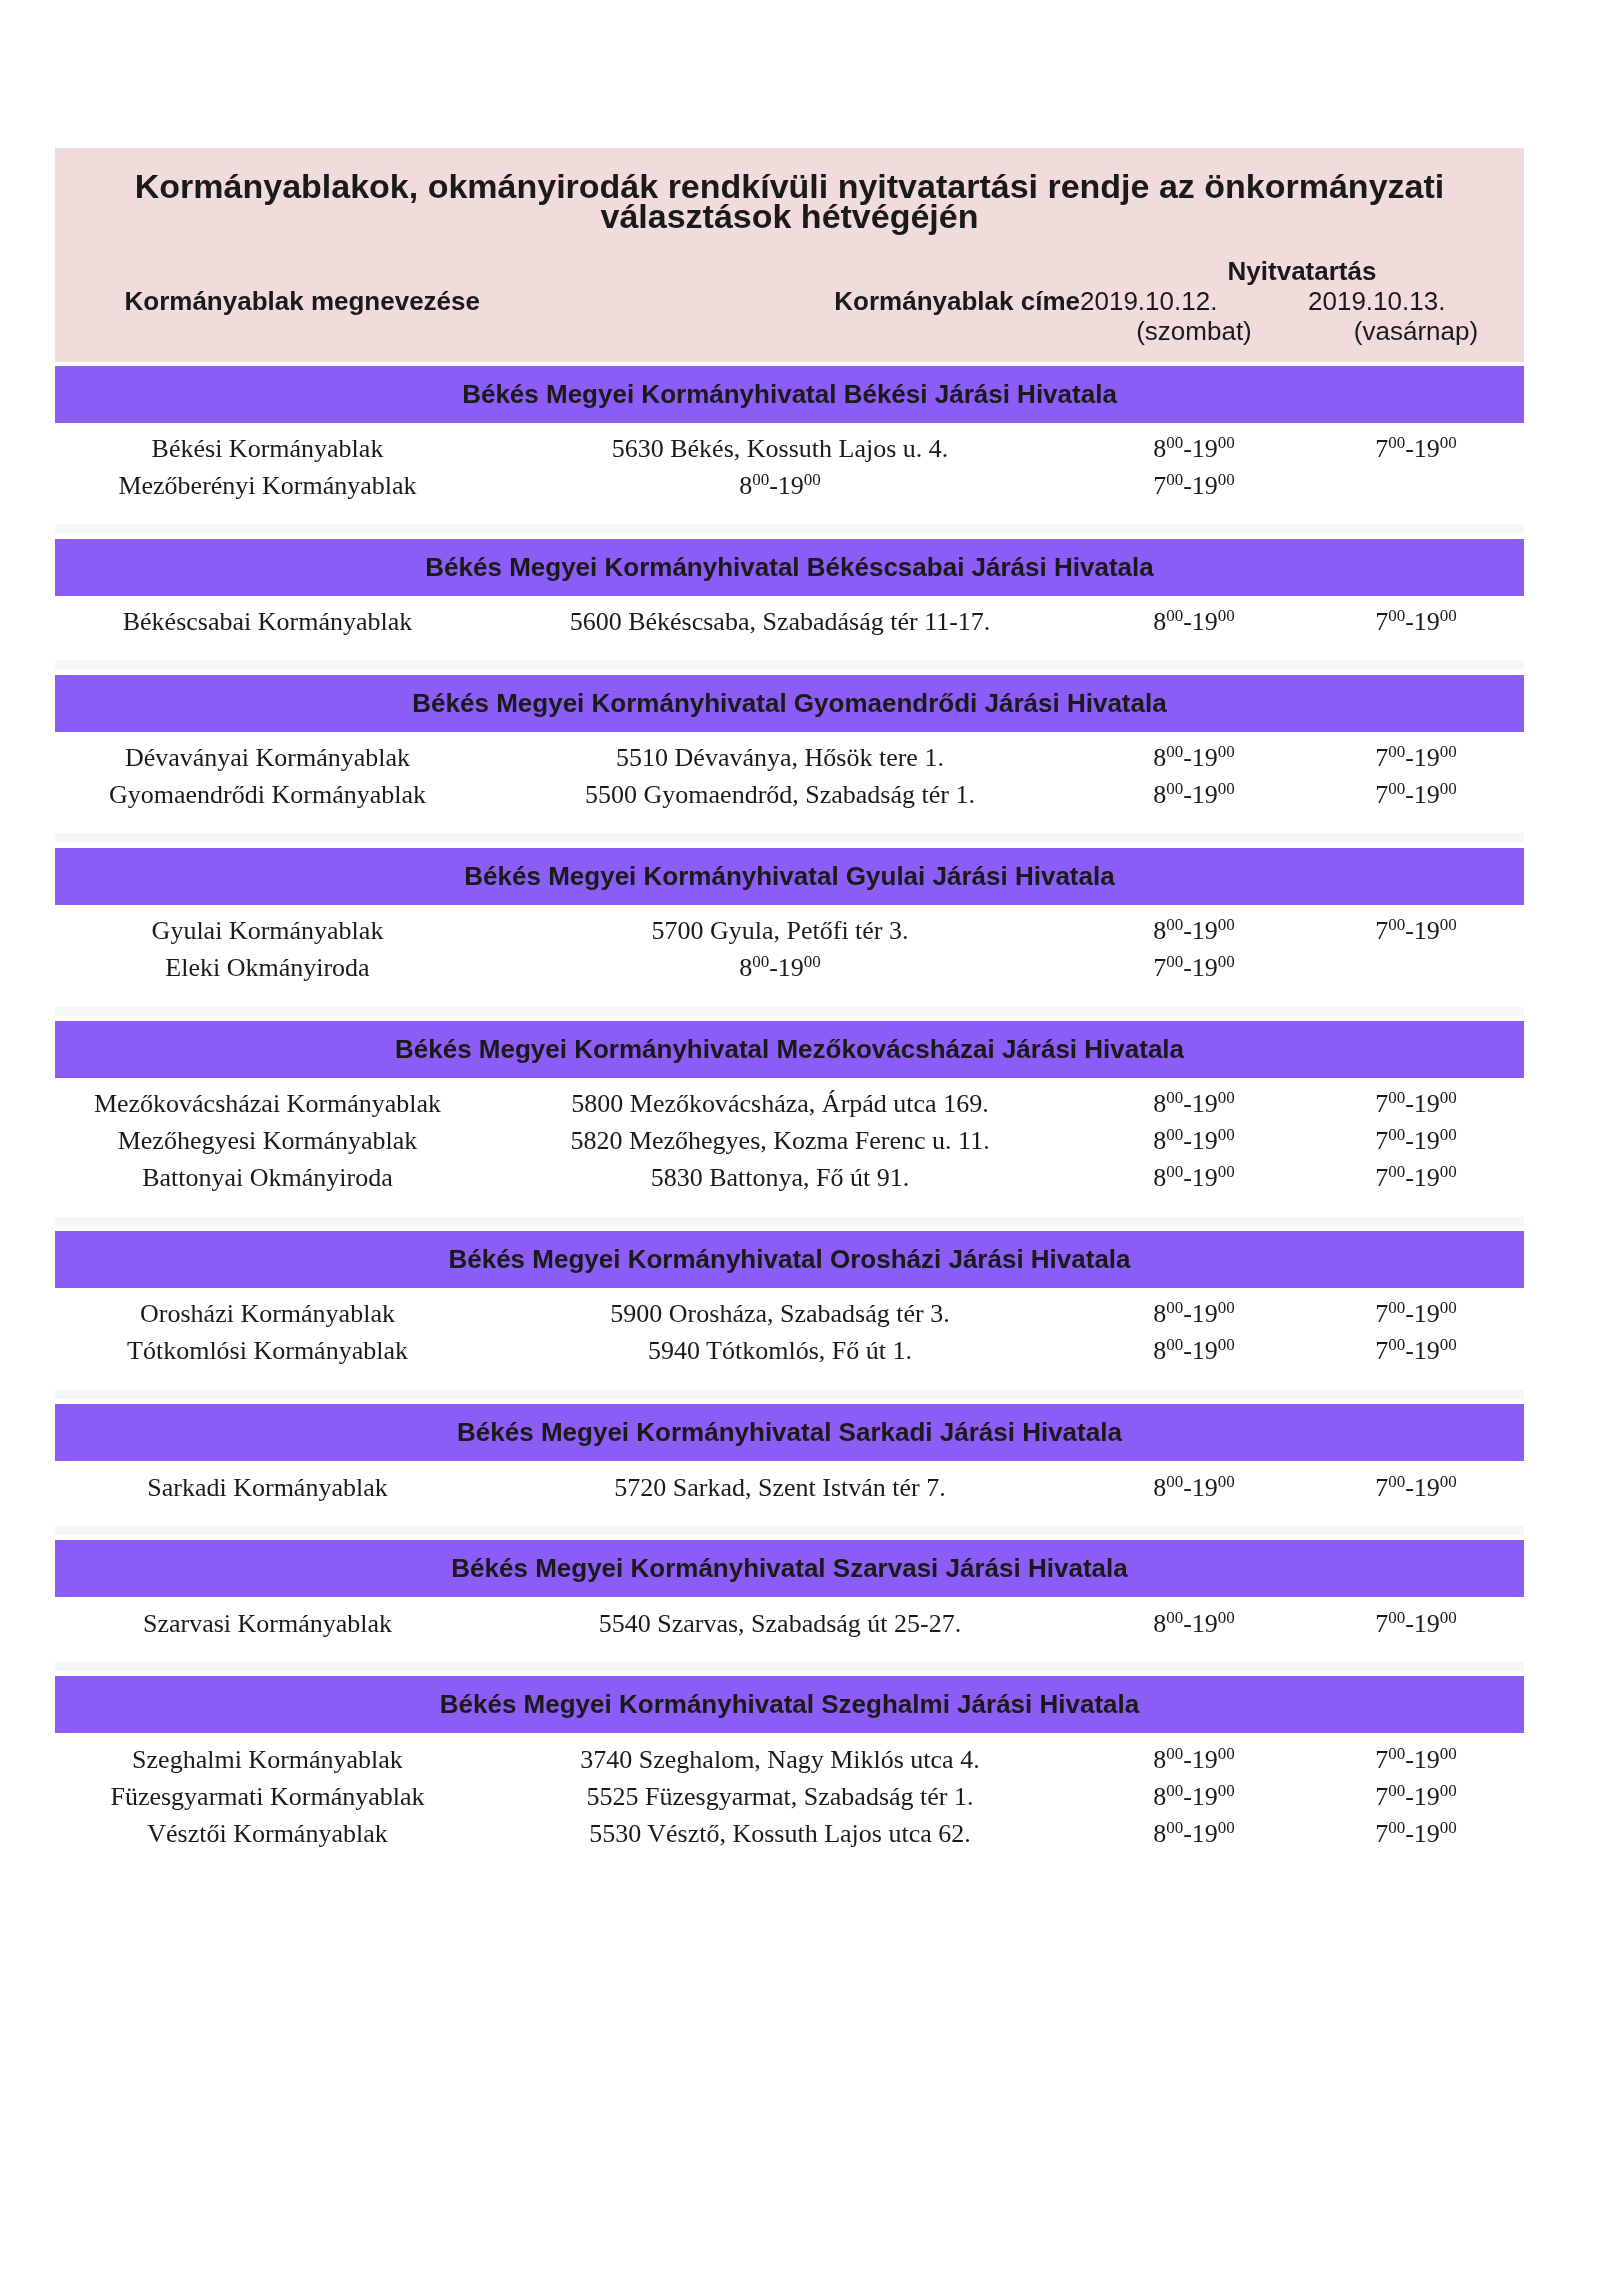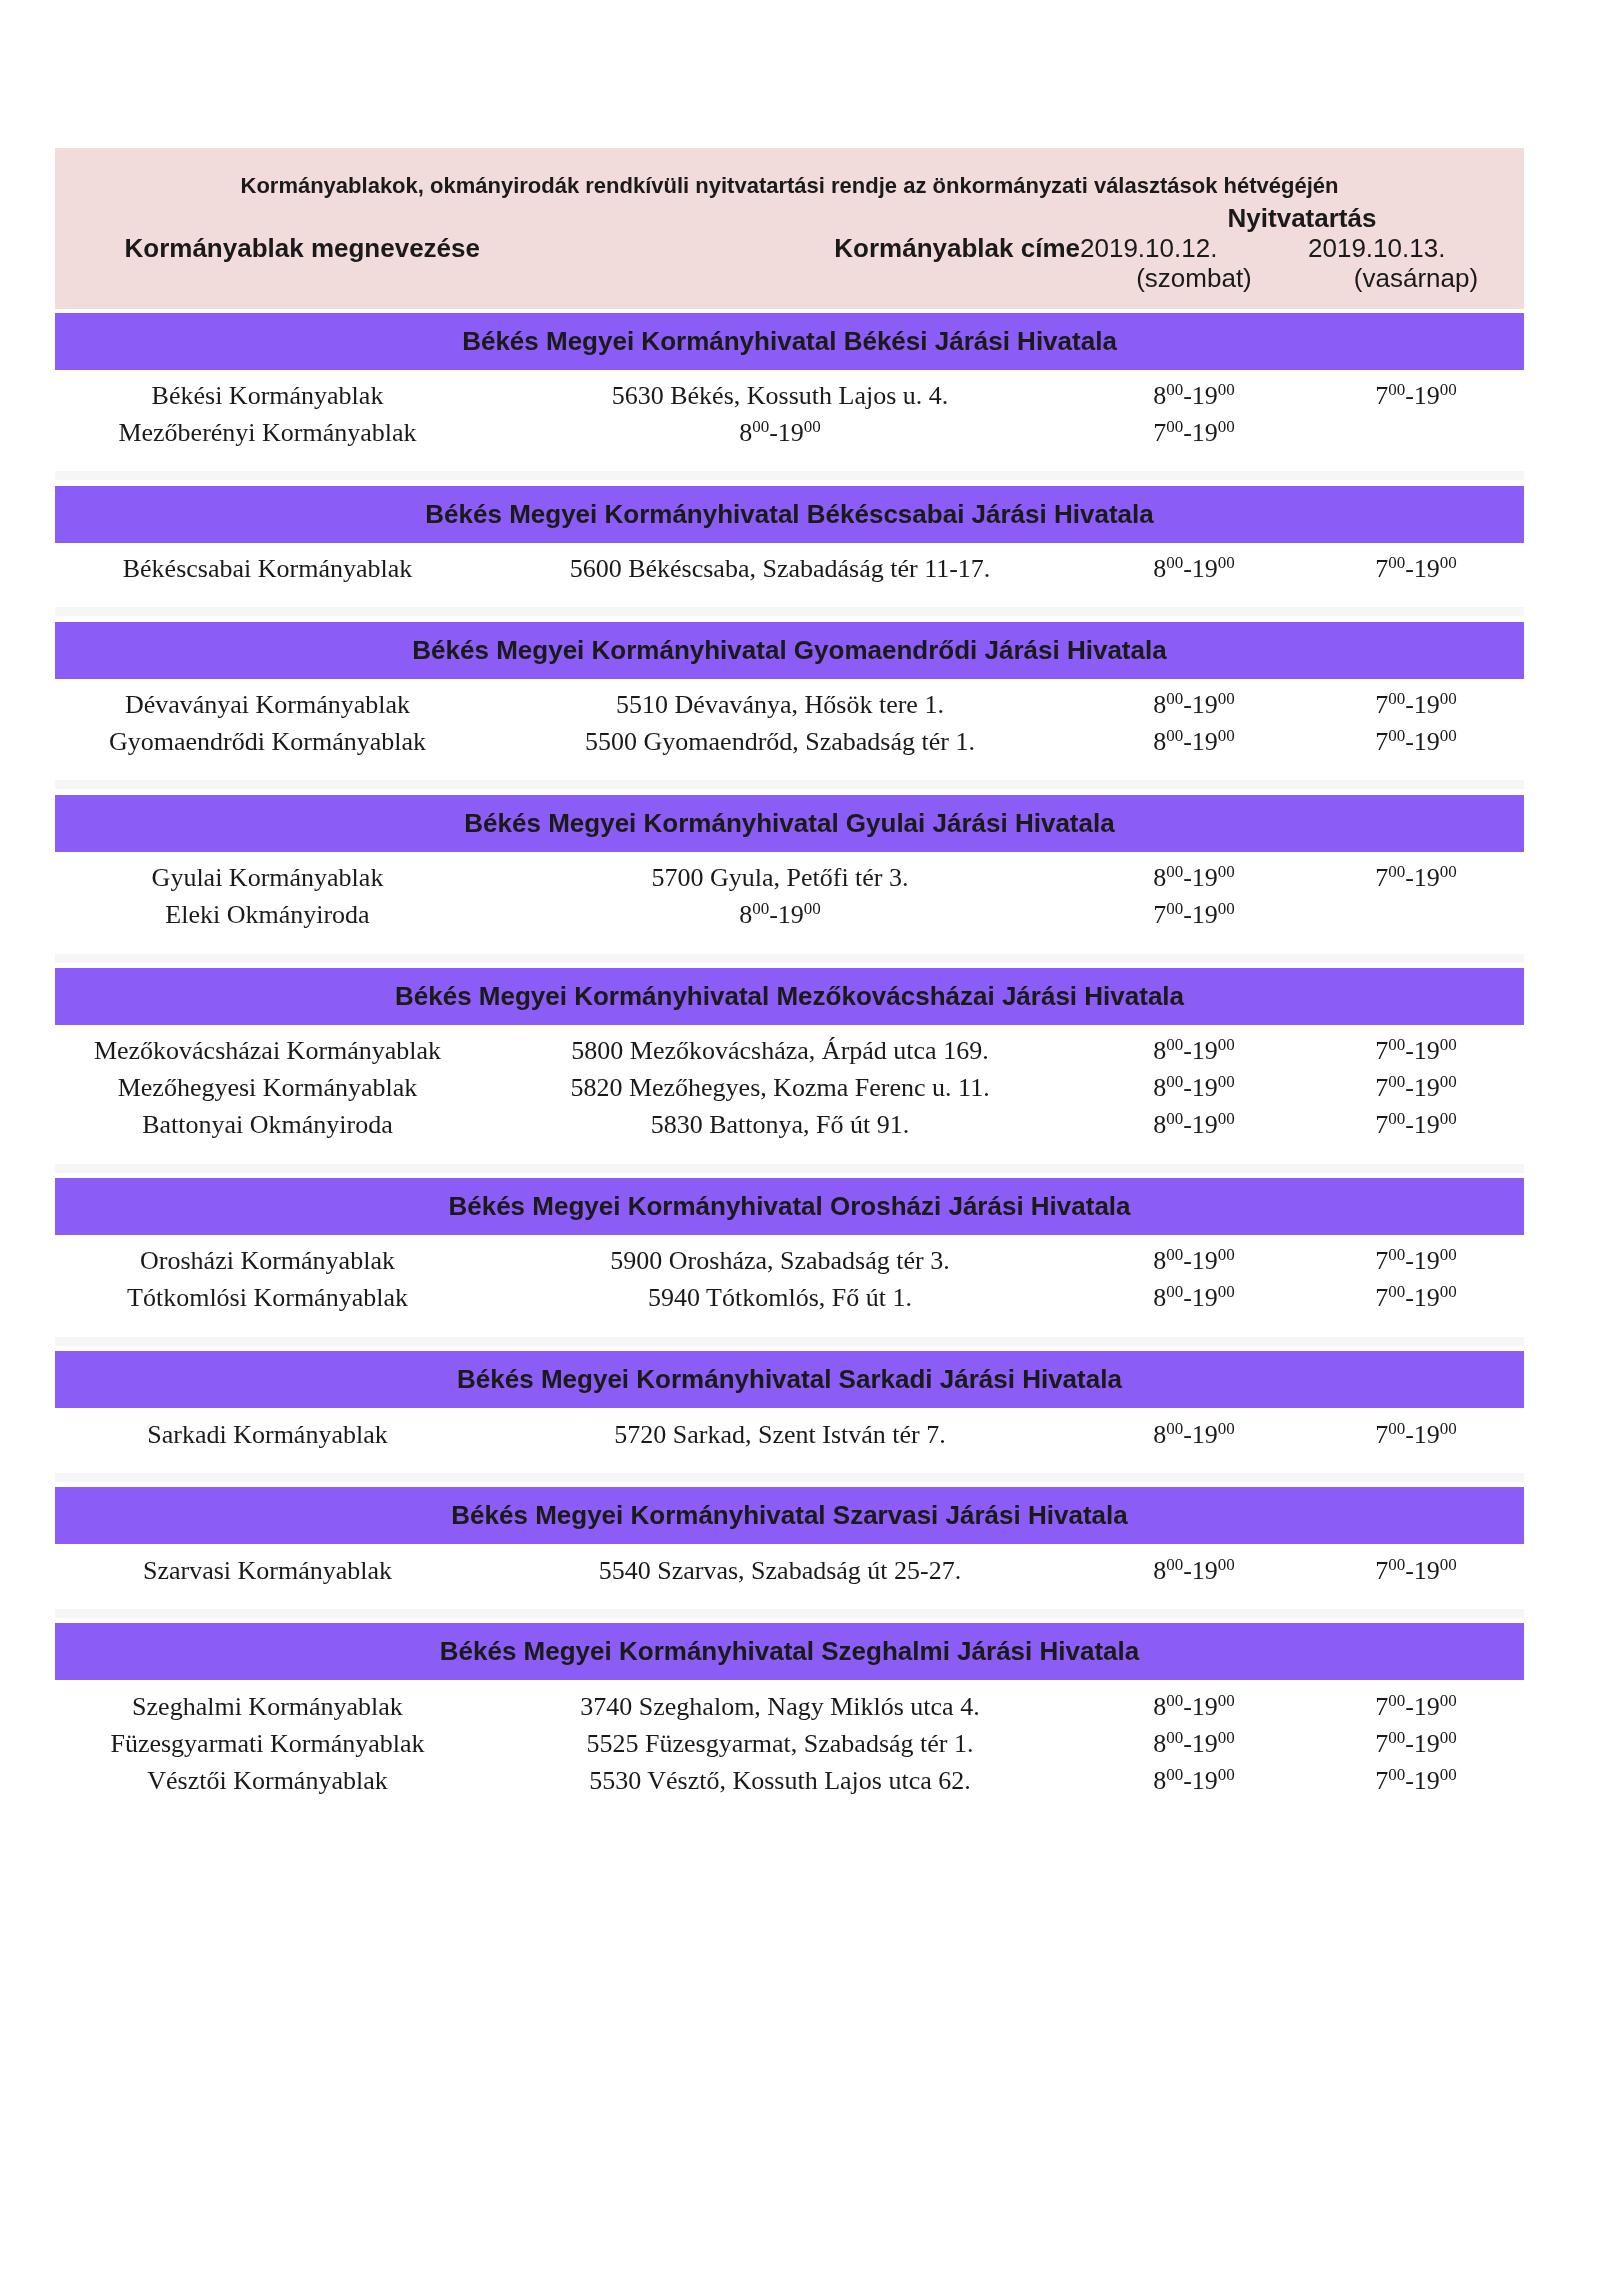--- a/index.html
+++ b/index.html
@@ -16,24 +16,24 @@
   .grid {
     display: grid;
     grid-template-columns: 425px 600px 228px 216px;
     align-items: center;
   }
 
   
   .top-block { background: #f1dcdb; padding: 23px 0 16px 0; }
   .doc-title {
     text-align: center;
-    font-size: 22px; font-weight: bold;
+    font-size: 34px; font-weight: bold;
     line-height: 30px;
   }
-  .open-row { margin-top: 2px; }
+  .open-row { margin-top: 25px; }
   .open-group {
     grid-column: 3 / 5;
     text-align: center;
     font-size: 26px; font-weight: bold; line-height: 30px;
   }
   .colhead-row { line-height: 30px; }
   .colhead { text-align: right; font-size: 26px; font-weight: bold; }
   .colhead-date { font-size: 26px; font-weight: normal; }
   .colhead-sub { text-align: center; font-size: 26px; font-weight: normal; line-height: 30px; }
 

